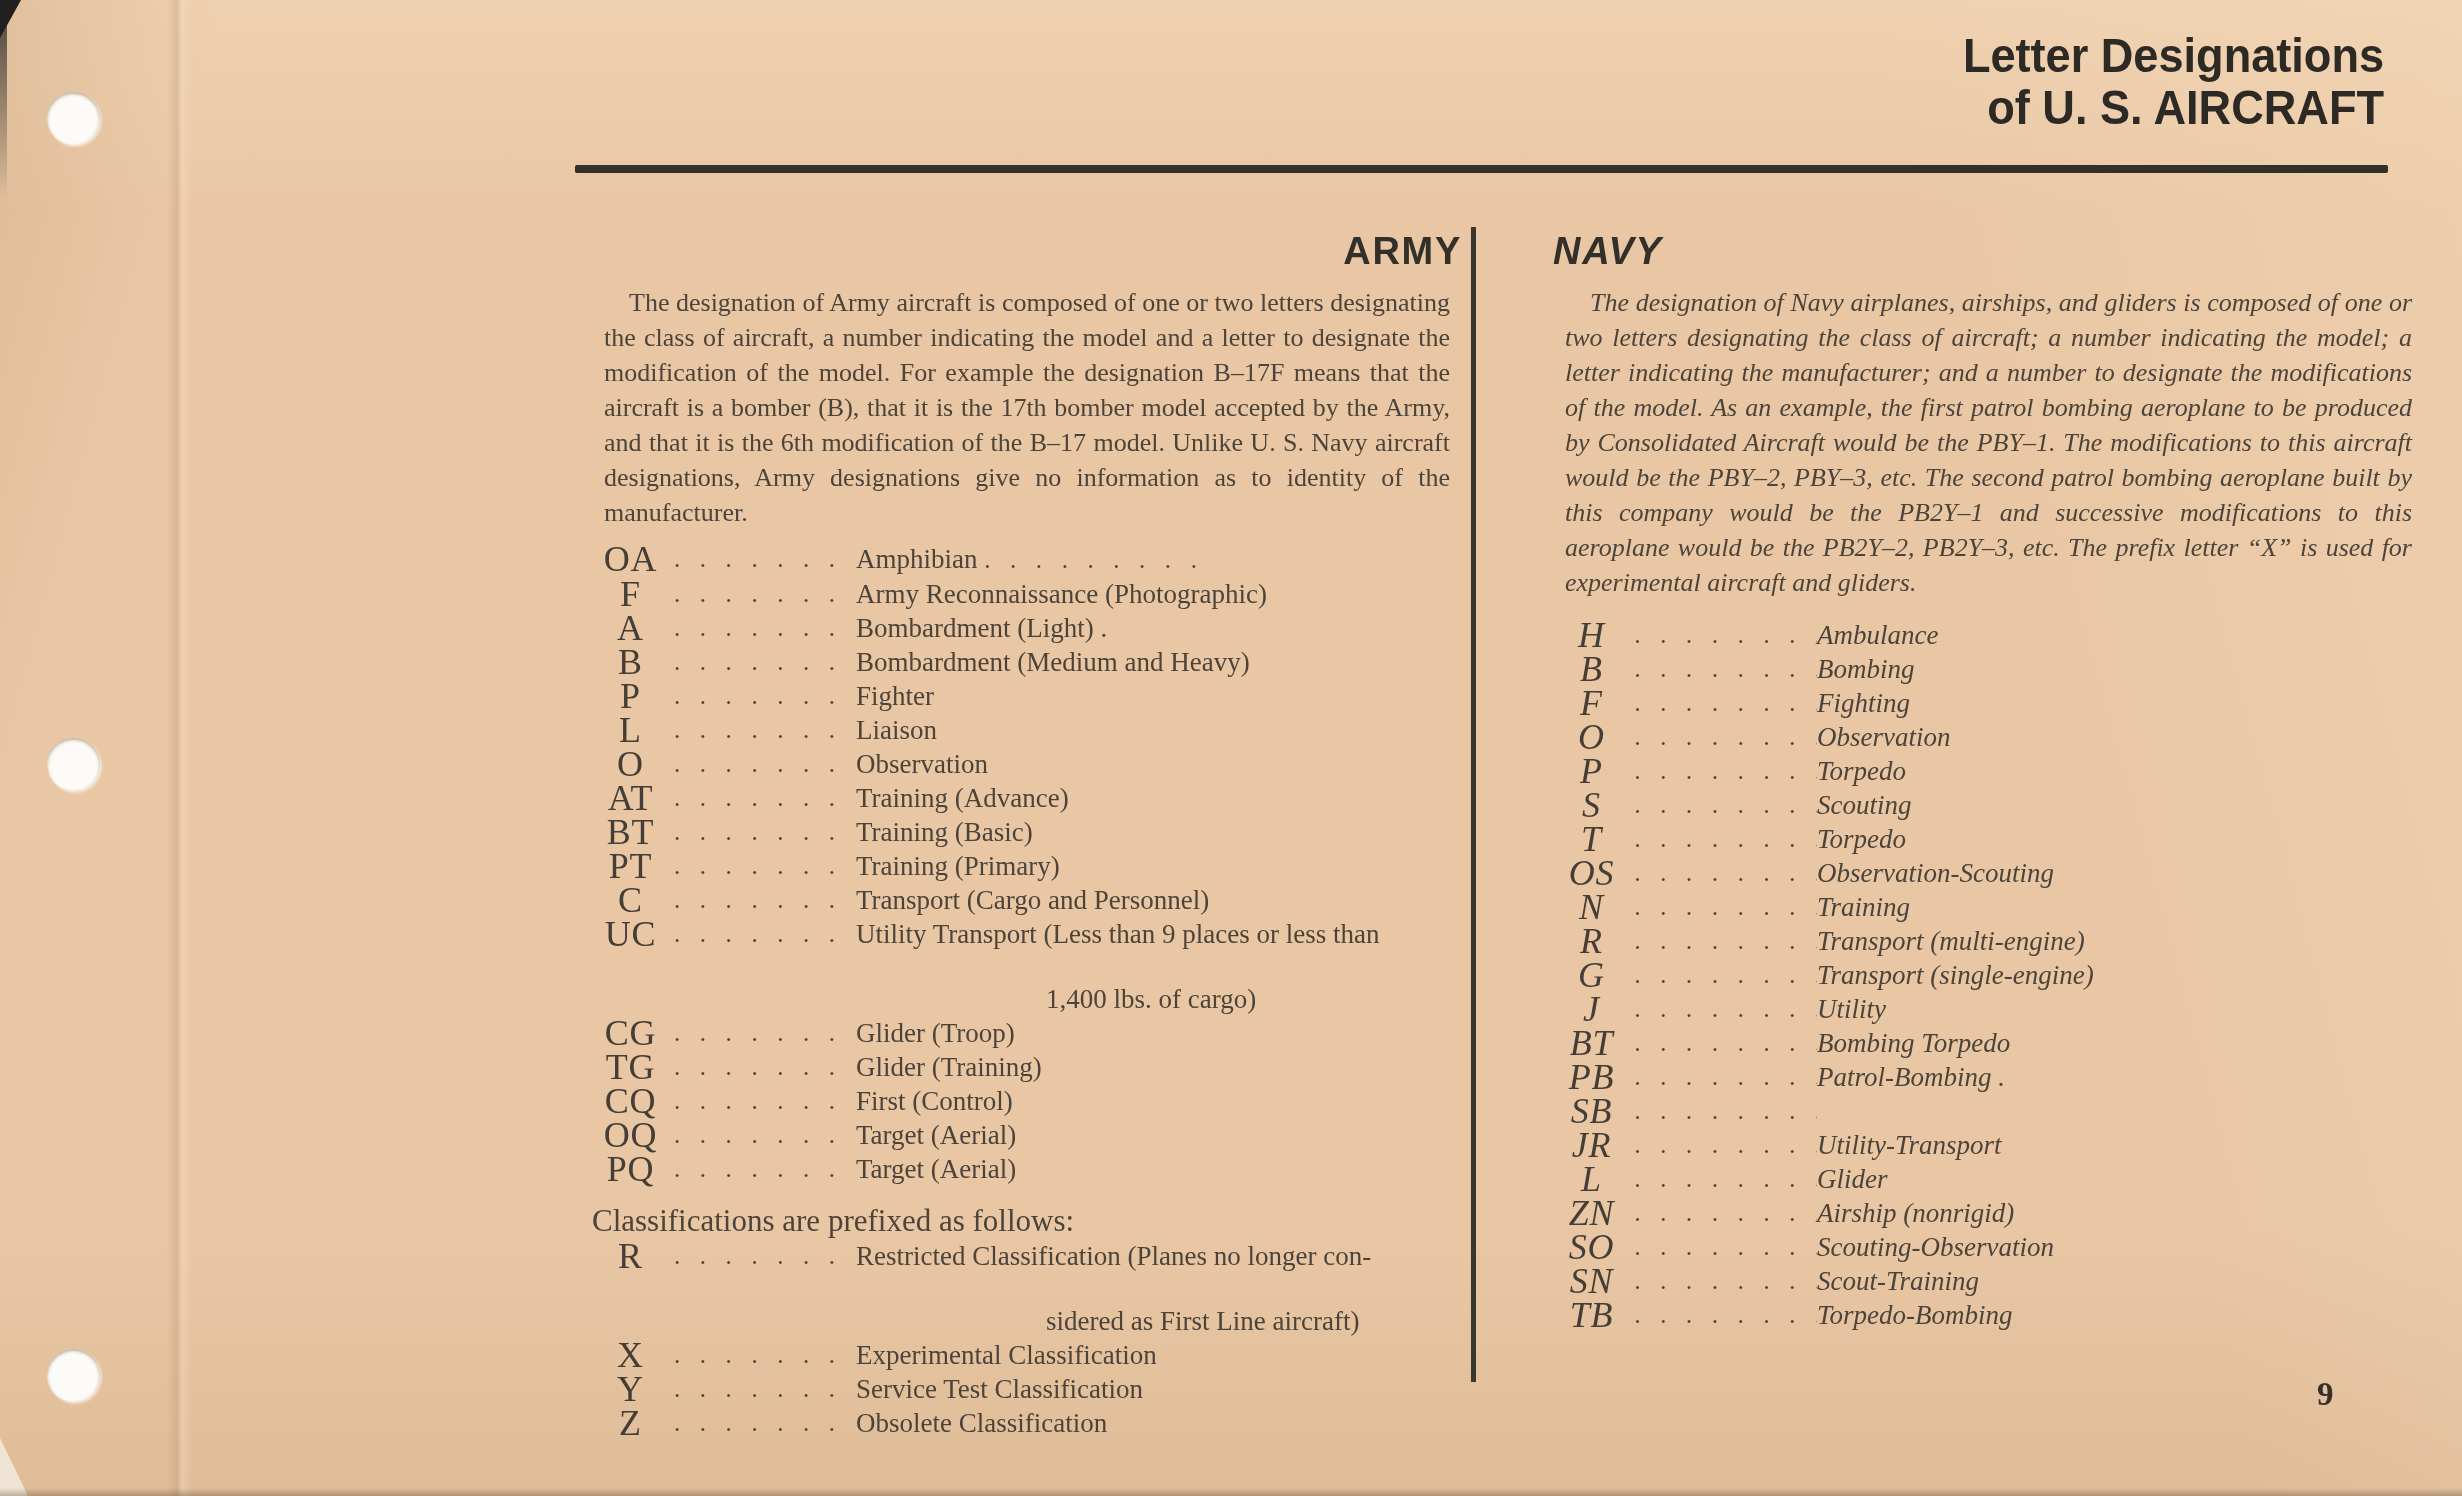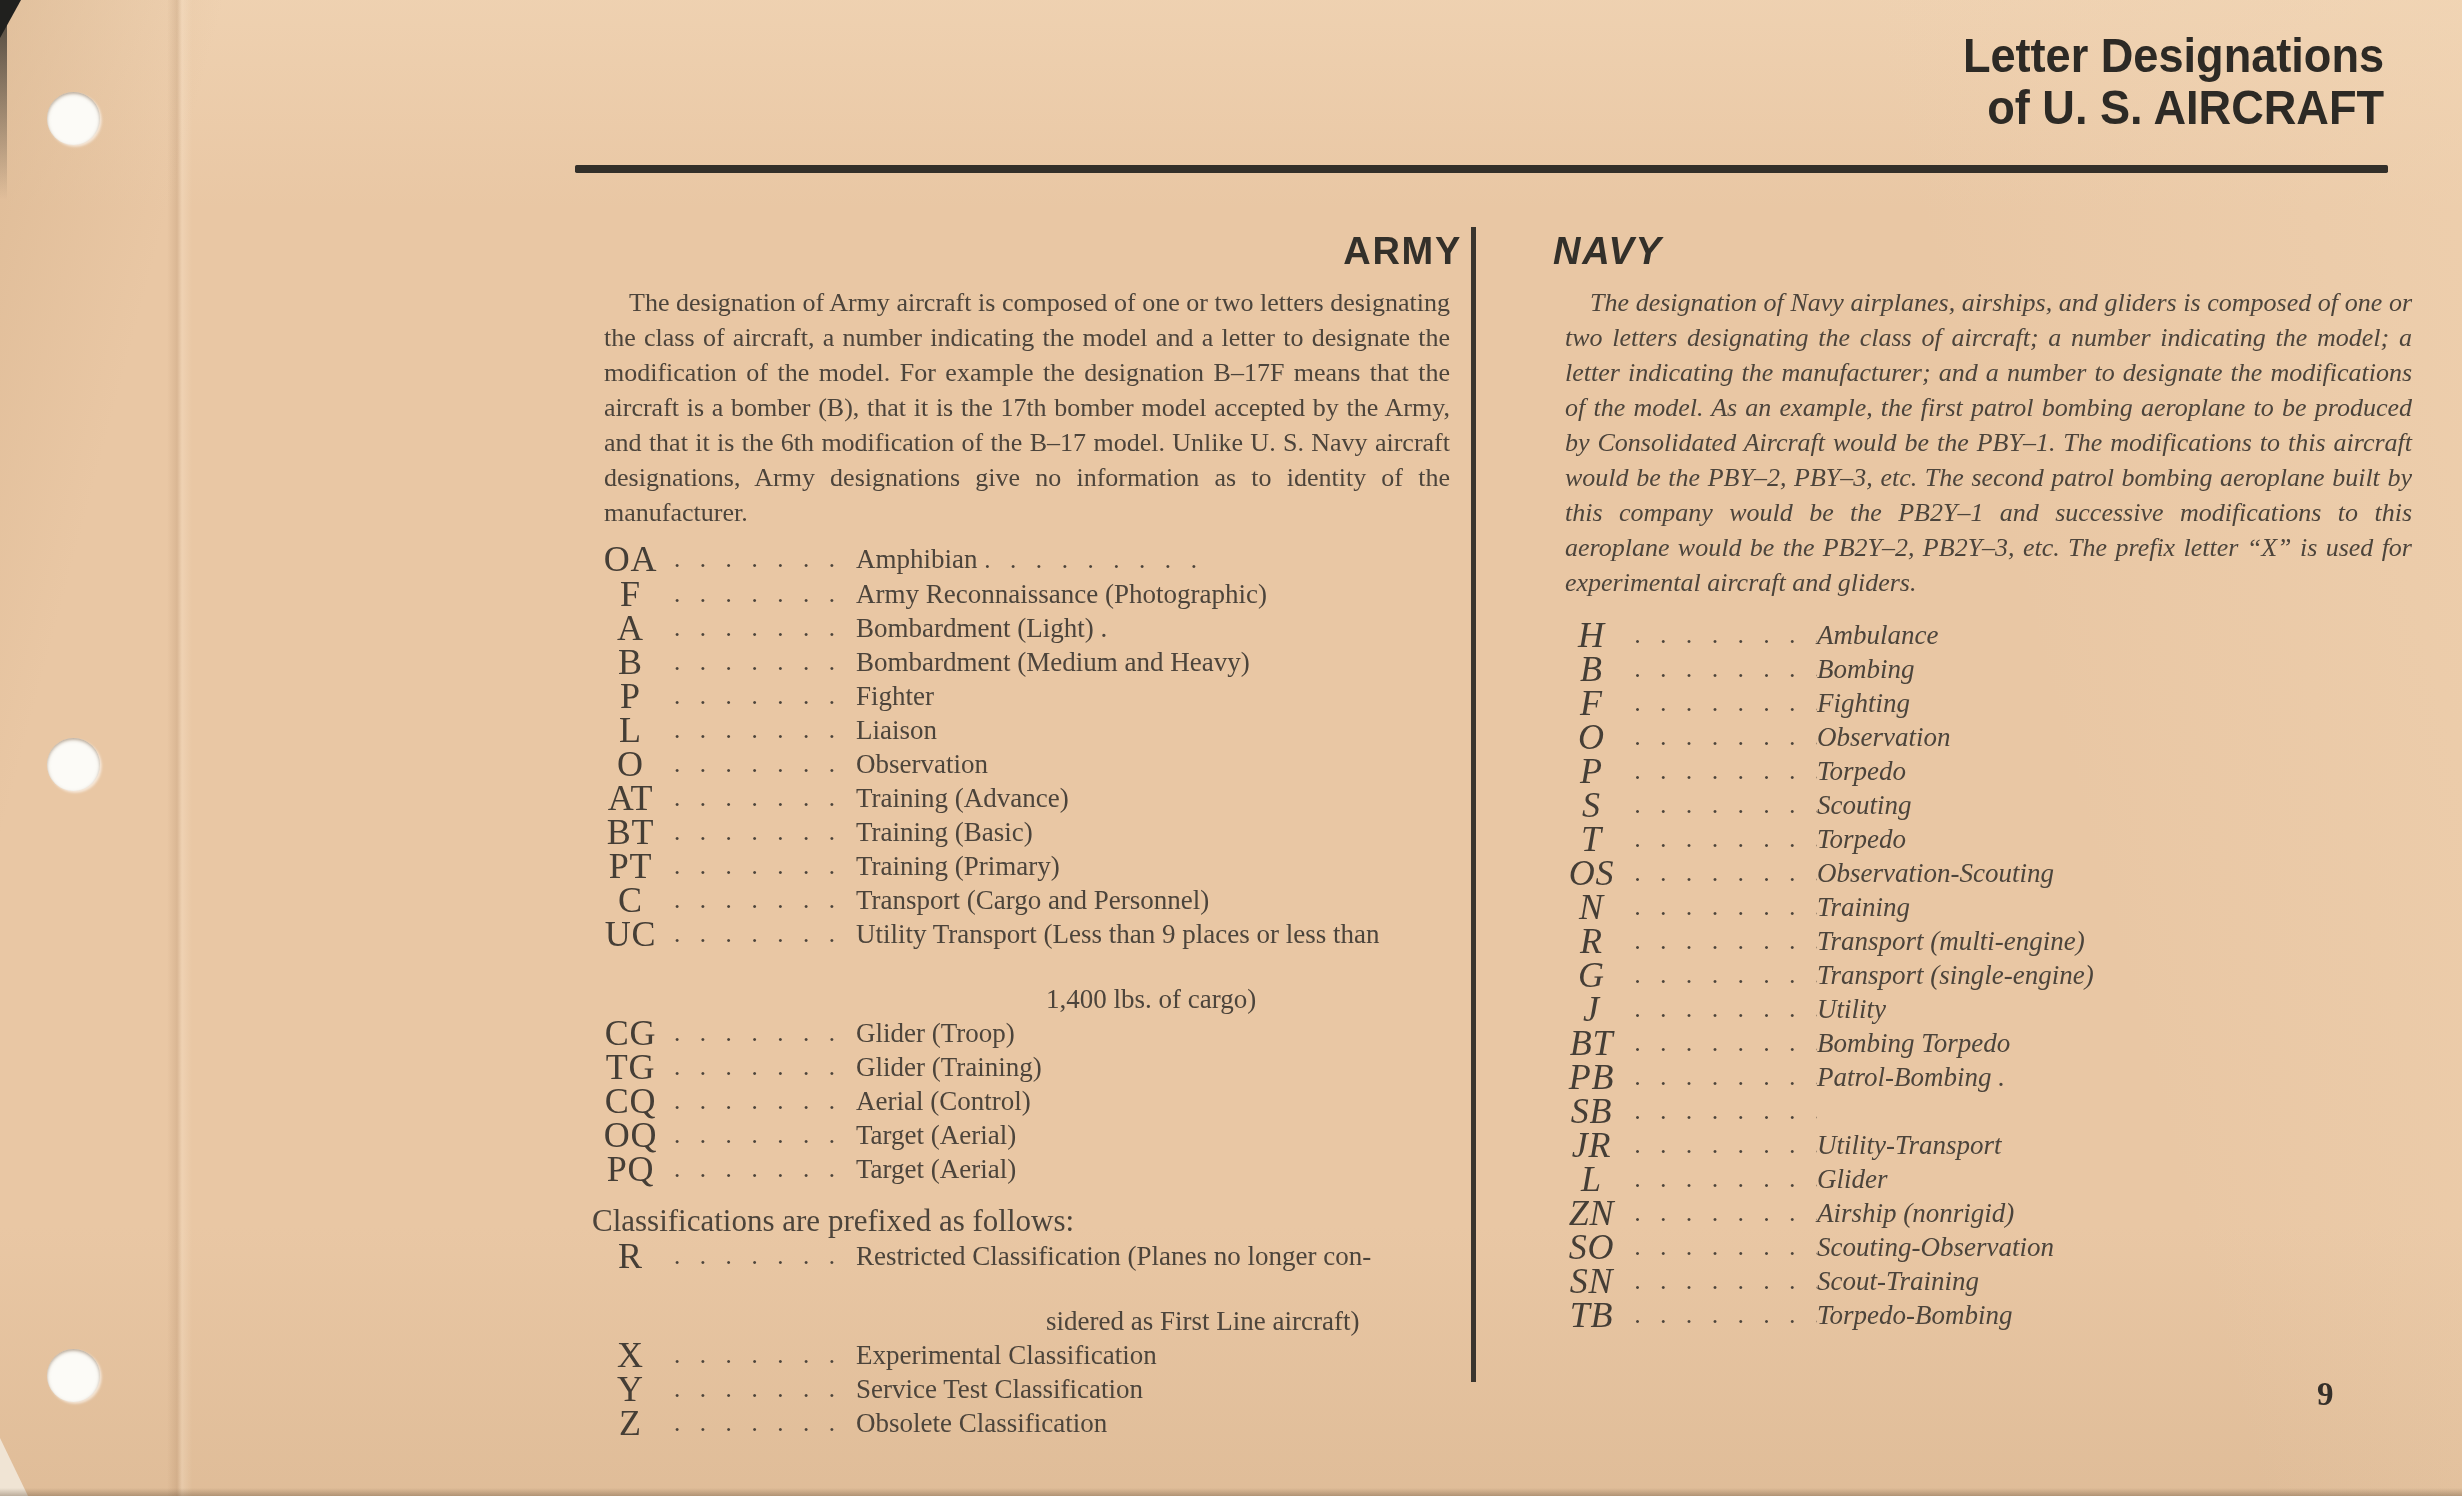--- a/index.html
+++ b/index.html
@@ -262,21 +262,21 @@
         <span class="entry-label-wrap">
           <span class="entry-label"><span>Glider (Training)</span> </span>
 
         </span>
       </div>
 
       <div class="entry-row">
         <span class="entry-code">CQ</span>
         <span class="entry-dots">. . . . . . . . .</span>
         <span class="entry-label-wrap">
-          <span class="entry-label"><span>Aerial (Control)</span> </span>
+          <span class="entry-label"><span>First (Control)</span> </span>
 
         </span>
       </div>
 
       <div class="entry-row">
         <span class="entry-code">OQ</span>
         <span class="entry-dots">. . . . . . . . .</span>
         <span class="entry-label-wrap">
           <span class="entry-label"><span>Target (Aerial)</span> </span>
 

